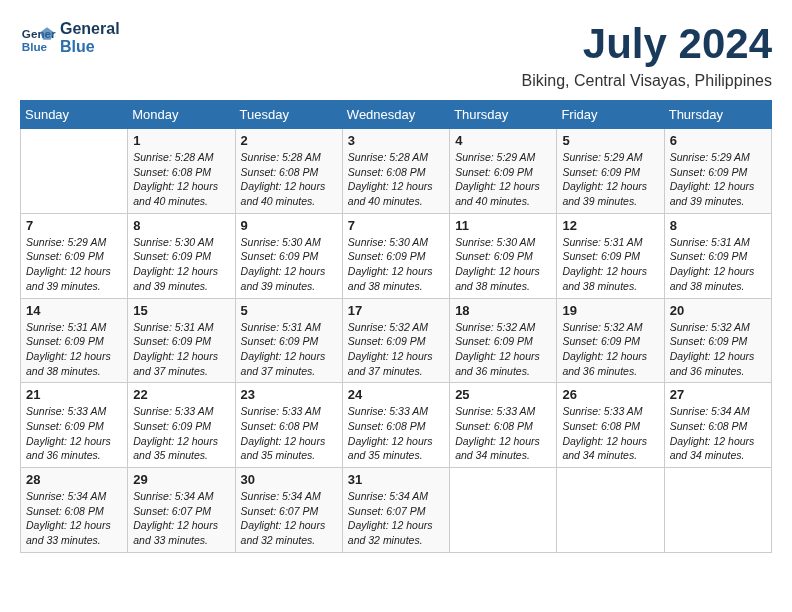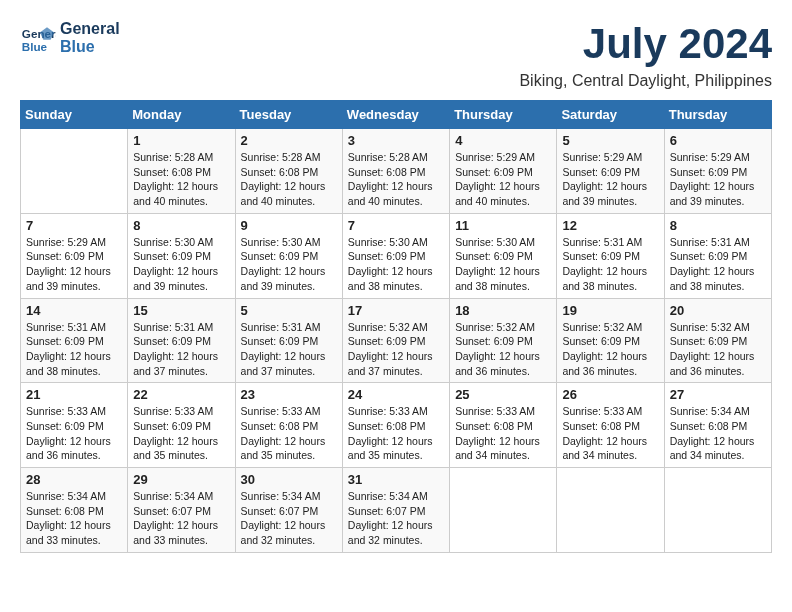--- a/index.html
+++ b/index.html
@@ -41,41 +41,42 @@
       width: 100%;
       border-collapse: collapse;
       font-size: 11px;
     }
     thead tr th {
       background-color: #2c6fad;
       color: white;
       padding: 6px 4px;
       text-align: left;
       font-size: 13px;
-      font-weight: bold;
+      font-weight: normal;
       border: 1px solid #2c6fad;
     }
     tbody tr td {
       border: 1px solid #ccc;
       vertical-align: top;
       padding: 4px 5px;
       min-height: 70px;
       width: 107px;
     }
     .day-num {
       font-size: 13px;
       font-weight: bold;
       color: #222;
       display: block;
       margin-bottom: 2px;
     }
     .day-info {
       font-size: 10.5px;
       color: #222;
       line-height: 1.4;
+      font-style: italic;
     }
     tbody tr:nth-child(odd) td {
       background-color: #f9f9f9;
     }
     tbody tr:nth-child(even) td {
       background-color: #fff;
     }
     .empty-cell {
       background-color: #fff !important;
     }
@@ -93,31 +94,31 @@
     <div style="display:flex;flex-direction:column;line-height:1.1;">
       <span style="font-size:16px;font-weight:bold;color:#1a3a5c;">General</span>
       <span style="font-size:16px;font-weight:bold;color:#2c6fad;">Blue</span>
     </div>
   </div>
   <div style="text-align:right;">
     <div class="month-title">July 2024</div>
   </div>
 </div>
 
-<div class="location">Biking, Central Daylight, Philippines</div>
+<div class="location">Biking, Central Visayas, Philippines</div>
 
 <table>
   <thead>
     <tr>
     <th>Sunday</th>
         <th>Monday</th>
         <th>Tuesday</th>
         <th>Wednesday</th>
         <th>Thursday</th>
-        <th>Saturday</th>
+        <th>Friday</th>
         <th>Thursday</th>
       </tr>
   </thead>
   <tbody id="calendar-body">
   <tr>
         <td class="empty-cell"></td>
         <td>
           <span class="day-num">1</span>
           <div class="day-info" style="white-space: pre-line;">Sunrise: 5:28 AM
 Sunset: 6:08 PM

